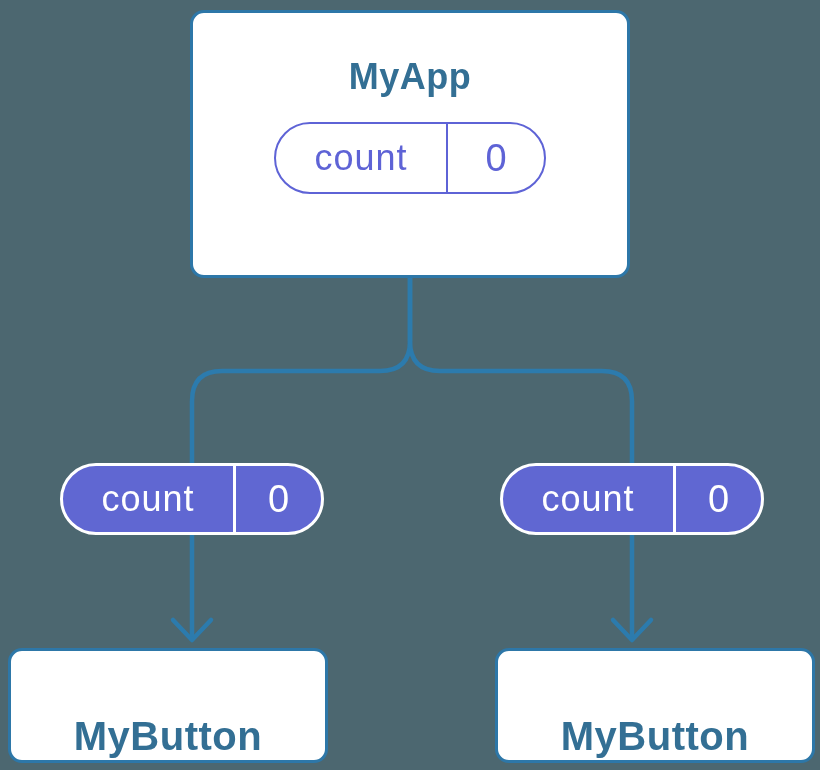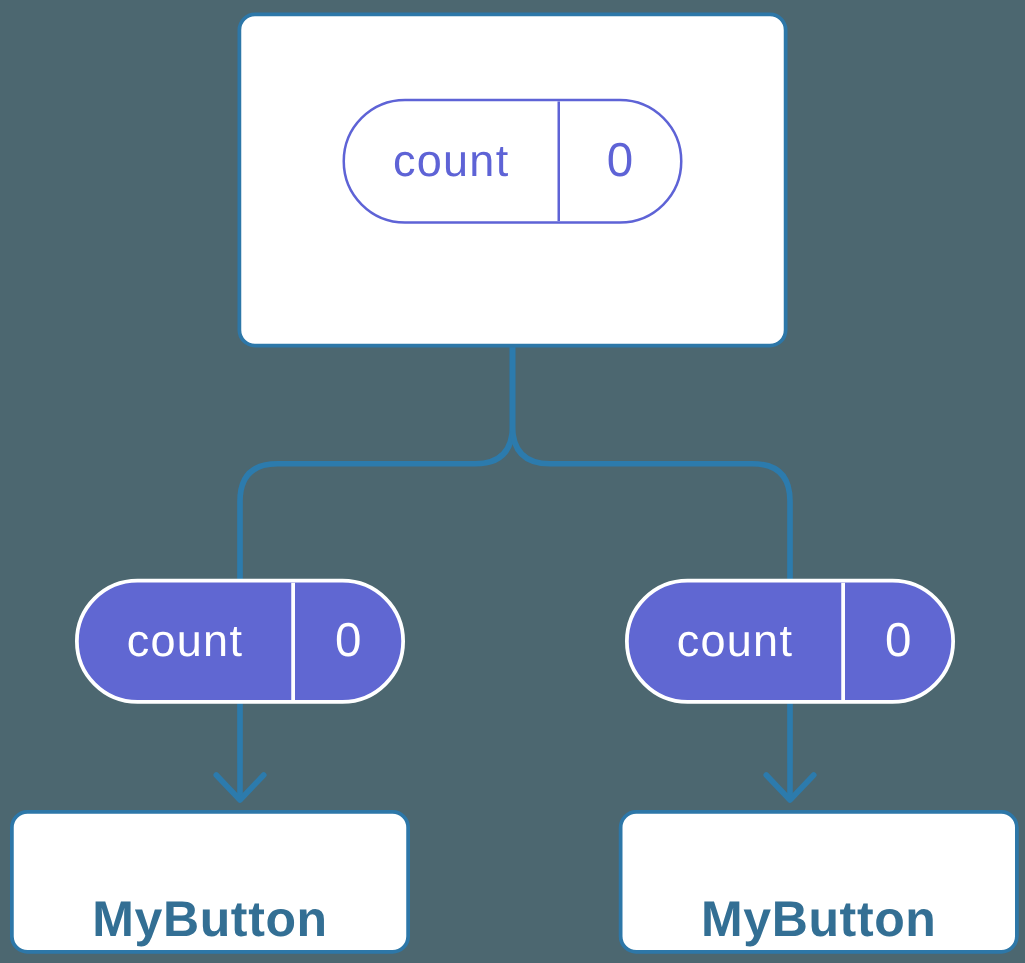--- a/index.html
+++ b/index.html
@@ -66,21 +66,21 @@
   }
   .node-leaf .node-title { font-size: 40px; }
   .leaf-left  { left: 8px; }
   .leaf-right { left: 495px; }
 
   .pill {
     display: flex;
     align-items: stretch;
     border-radius: 60px;
     overflow: hidden;
-    height: 100px;
+    height: 72px;
   }
   .pill-cell {
     display: flex;
     align-items: center;
     justify-content: center;
     font-size: 36px;
     font-weight: 400;
     letter-spacing: 1px;
   }
   .pill-label { flex: 1 1 auto; }
@@ -121,20 +121,21 @@
 <div class="canvas">
 
   <svg class="connectors" viewBox="0 0 820 770" aria-hidden="true">
     <path class="edge" d="M410 278 V341 Q410 371 380 371 H222 Q192 371 192 401 V636"></path>
     <path class="edge" d="M173 620 L192 640 L211 620"></path>
     <path class="edge" d="M410 278 V341 Q410 371 440 371 H602 Q632 371 632 401 V636"></path>
     <path class="edge" d="M613 620 L632 640 L651 620"></path>
   </svg>
 
   <div class="node node-root">
+    <div class="node-title">MyApp</div>
     <div class="pill pill-outline">
       <div class="pill-cell pill-label">count</div>
       <div class="pill-divider"></div>
       <div class="pill-cell pill-value">0</div>
     </div>
   </div>
 
   <div class="pill pill-solid pill-left">
     <div class="pill-cell pill-label">count</div>
     <div class="pill-divider"></div>

